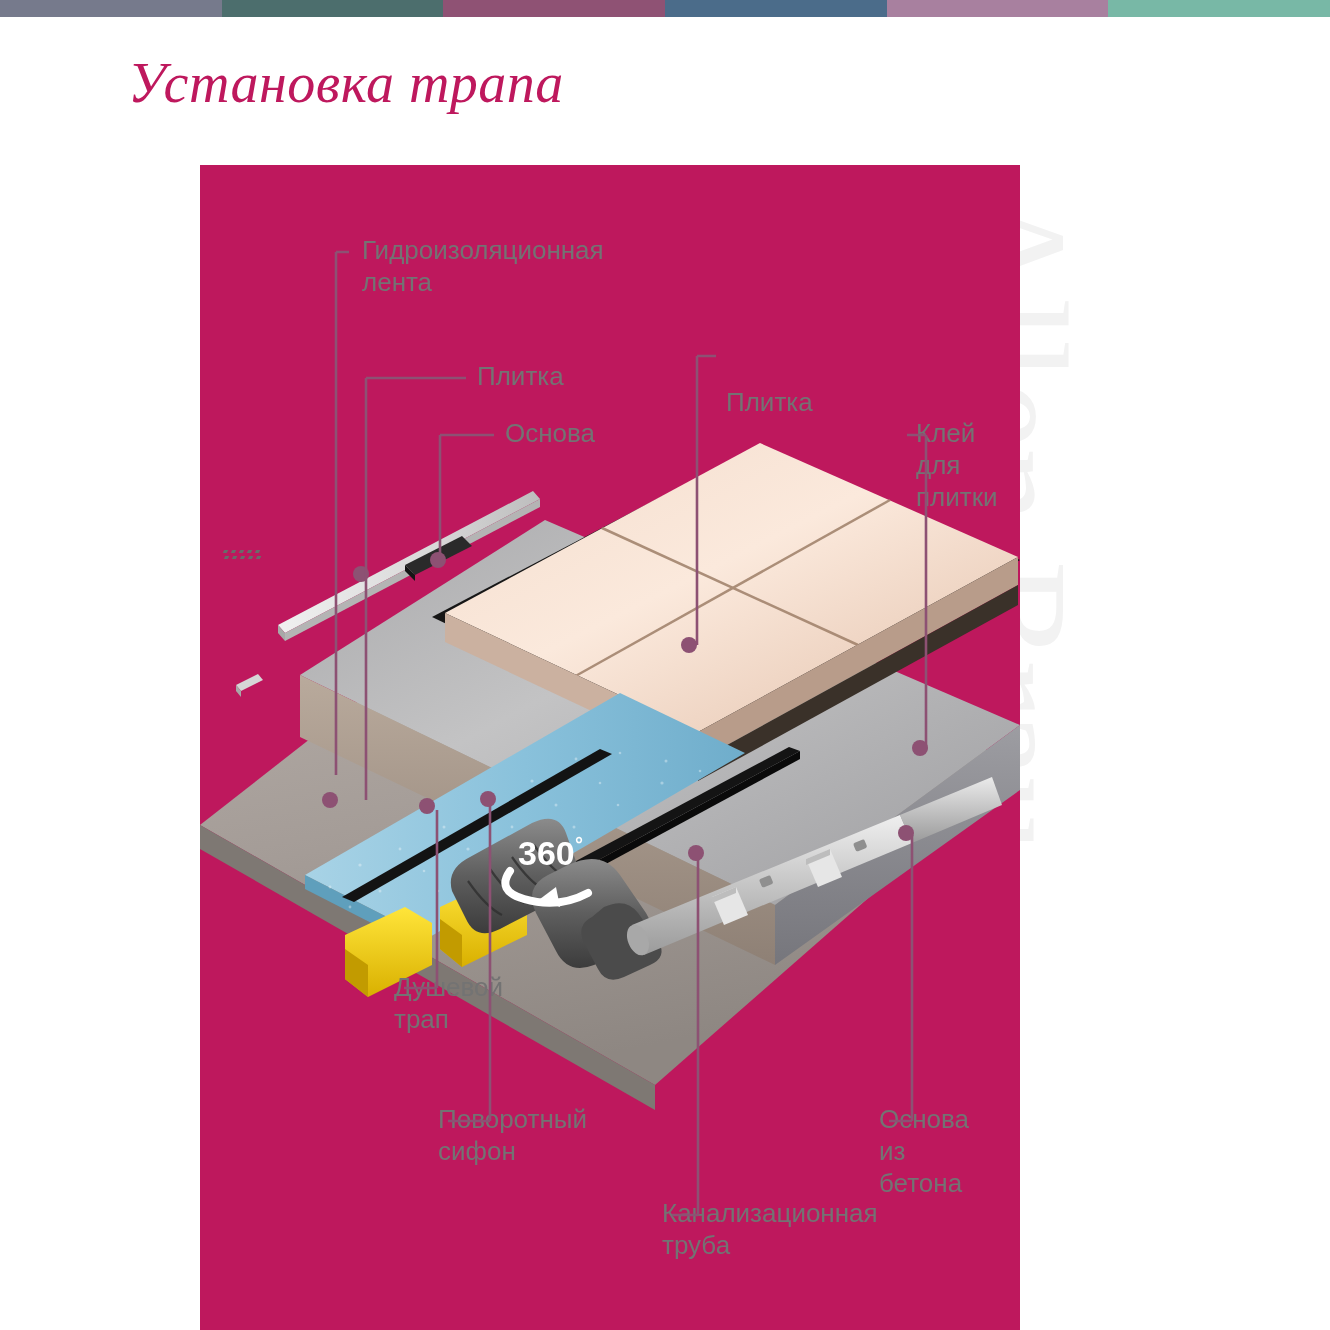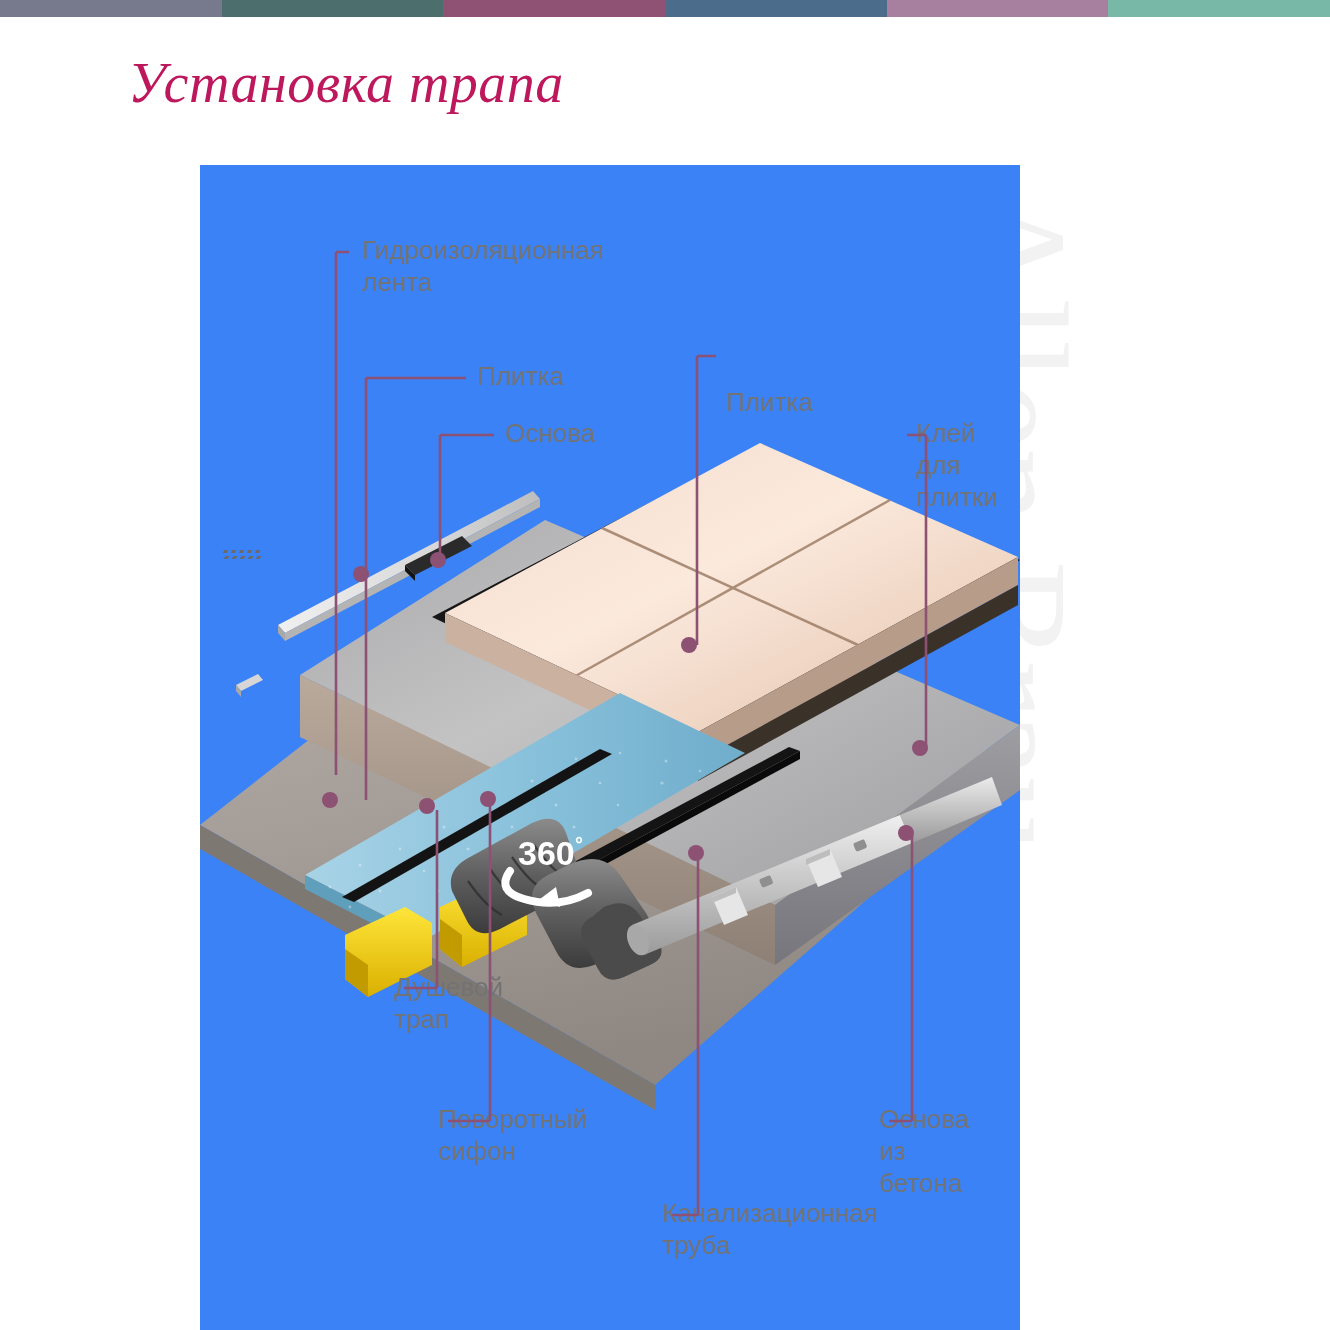--- a/index.html
+++ b/index.html
@@ -75,21 +75,21 @@
   <div class="seg" style="background: rgb(143, 82, 116);"></div>
   <div class="seg" style="background: rgb(75, 108, 138);"></div>
   <div class="seg" style="background: rgb(168, 128, 159);"></div>
   <div class="seg" style="background: rgb(120, 184, 166);"></div>
 </div>
 
 <div id="title">Установка трапа</div>
 
 <div id="watermark">Allen Brau</div>
 
-<div id="figure" style="background: #3b82f6;">
+<div id="figure" style="background: #be185d;">
   <svg width="820" height="1165" viewBox="0 0 820 1165" xmlns="http://www.w3.org/2000/svg">
     <defs>
       <linearGradient id="gTileTop" x1="0" y1="0" x2="1" y2="1">
         <stop offset="0%" stop-color="#f3ddcd"></stop>
         <stop offset="45%" stop-color="#fbe9dc"></stop>
         <stop offset="100%" stop-color="#e2c0aa"></stop>
       </linearGradient>
       <linearGradient id="gConcTop" x1="0" y1="0" x2="1" y2="1">
         <stop offset="0%" stop-color="#a9a9ab"></stop>
         <stop offset="40%" stop-color="#c3c3c4"></stop>

